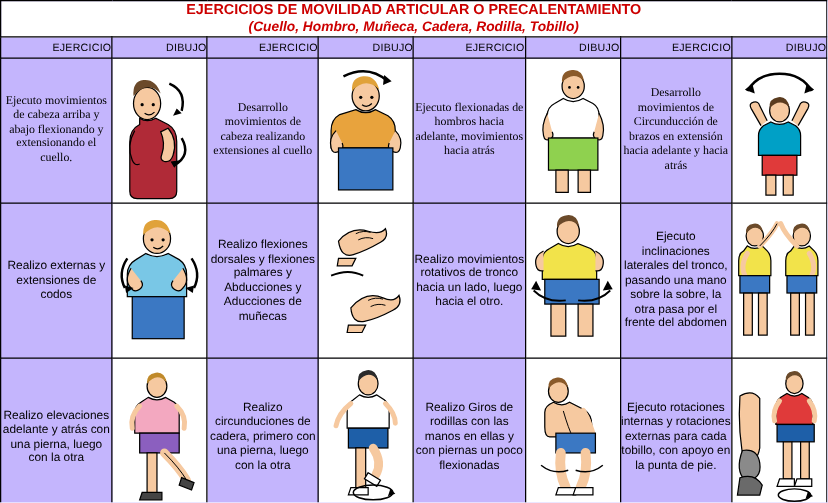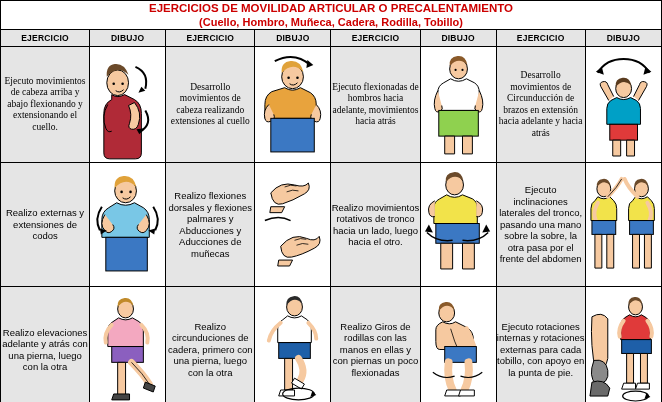--- a/index.html
+++ b/index.html
@@ -7,21 +7,21 @@
     padding: 0;
     background: #ffffff;
   }
   body {
     font-family: "Liberation Sans", sans-serif;
   }
   #page {
     width: 662px;
     height: 402px;
     position: relative;
-    background: #e5e5e5;
+    background: #c4b5fd;
     box-sizing: border-box;
     overflow: hidden;
   }
   table.main {
     border-collapse: collapse;
     width: 662px;
     height: 402px;
     table-layout: fixed;
   }
   table.main td, table.main th {
@@ -40,26 +40,27 @@
     font-weight: bold;
     color: #cc0000;
     letter-spacing: 0px;
     line-height: 14px;
   }
   .title-line2 {
     font-size: 11px;
     font-weight: bold;
     color: #cc0000;
     line-height: 14px;
+    font-style: italic;
   }
   .hdr {
-    text-align: center;
+    text-align: right;
     vertical-align: middle;
     font-size: 8.5px;
-    font-weight: bold;
+    font-weight: normal;
     color: #000000;
     height: 16px;
     letter-spacing: 0.2px;
   }
   .txt {
     text-align: center;
     vertical-align: middle;
     font-size: 9.5px;
     color: #000000;
     line-height: 11.5px;

